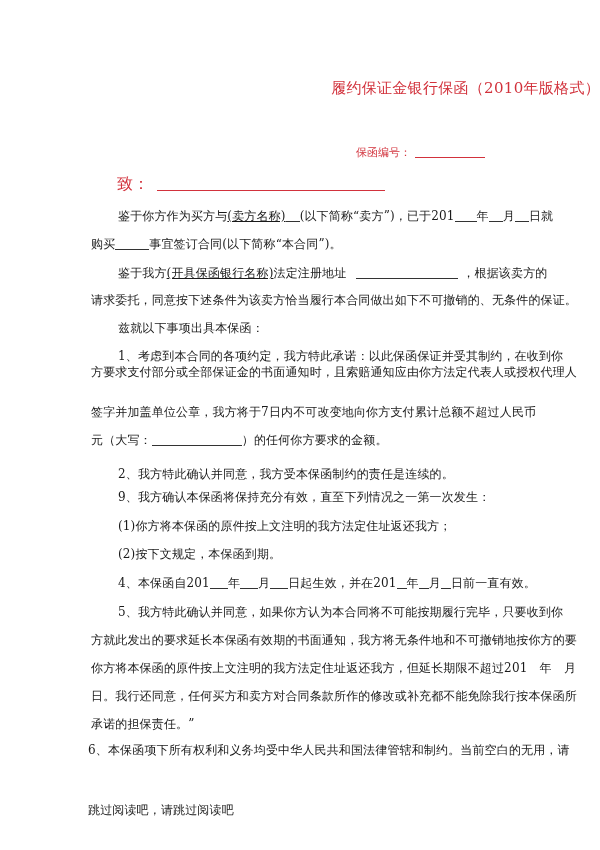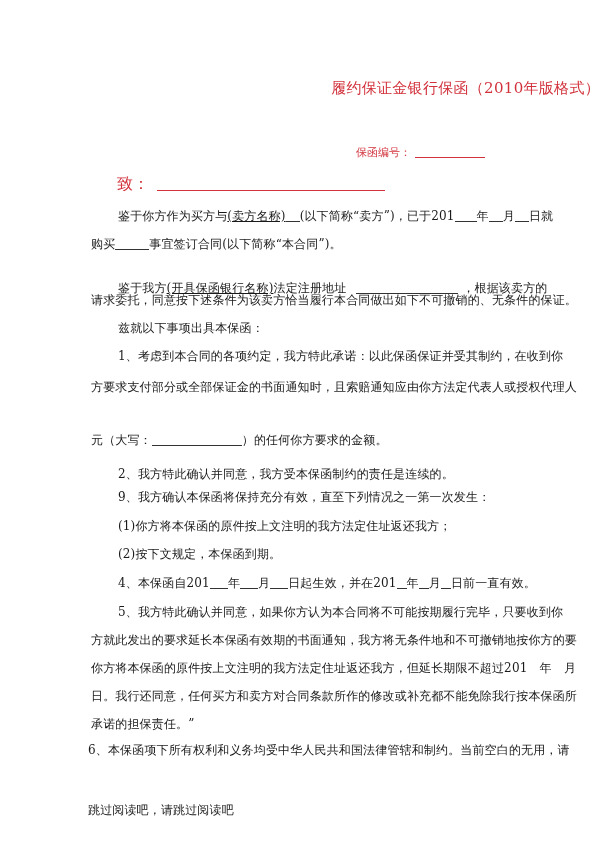--- a/index.html
+++ b/index.html
@@ -93,29 +93,30 @@
     <span>致：</span><span class="blank"></span>
   </div>
 
   <div class="line indent" style="top:208px;">
     <span>鉴于你方作为买方与</span><span class="ul-text">(卖方名称)</span><span class="u" style="width:14px;"></span><span>(以下简称“卖方”)，已于201</span><span class="u" style="width:22px;"></span><span>年</span><span class="u" style="width:14px;"></span><span>月</span><span class="u" style="width:14px;"></span><span>日就</span>
   </div>
   <div class="line" style="top:236px;">
     <span>购买</span><span class="u" style="width:34px;"></span><span>事宜签订合同(以下简称“本合同”)。</span>
   </div>
 
-  <div class="line indent" style="top:280px;">
+  <div class="line indent" style="top:265px;">
     <span>鉴于我方</span><span class="ul-text">(开具保函银行名称)</span><span>法定注册地址</span><span class="u" style="width:102px; margin-left:10px; margin-right:4px;"></span><span>，根据该卖方的</span>
   </div>
   <div class="line" style="top:292px;">请求委托，同意按下述条件为该卖方恰当履行本合同做出如下不可撤销的、无条件的保证。</div>
 
   <div class="line indent" style="top:320px;">兹就以下事项出具本保函：</div>
 
   <div class="line indent" style="top:348px;">1、考虑到本合同的各项约定，我方特此承诺：以此保函保证并受其制约，在收到你</div>
-  <div class="line" style="top:379px;">方要求支付部分或全部保证金的书面通知时，且索赔通知应由你方法定代表人或授权代理人</div>
+  <div class="line" style="top:364px;">方要求支付部分或全部保证金的书面通知时，且索赔通知应由你方法定代表人或授权代理人</div>
+  <div class="line" style="top:404px;">签字并加盖单位公章，我方将于7日内不可改变地向你方支付累计总额不超过人民币</div>
   <div class="line" style="top:432px;">
     <span>元（大写：</span><span class="u" style="width:90px;"></span><span>）的任何你方要求的金额。</span>
   </div>
 
   <div class="line indent" style="top:450px;margin-top:16px;">2、我方特此确认并同意，我方受本保函制约的责任是连续的。</div>
 
   <div class="line indent" style="top:489px;">9、我方确认本保函将保持充分有效，直至下列情况之一第一次发生：</div>
   <div class="line indent" style="top:518px;">(1)你方将本保函的原件按上文注明的我方法定住址返还我方；</div>
   <div class="line indent" style="top:546px;">(2)按下文规定，本保函到期。</div>
 

